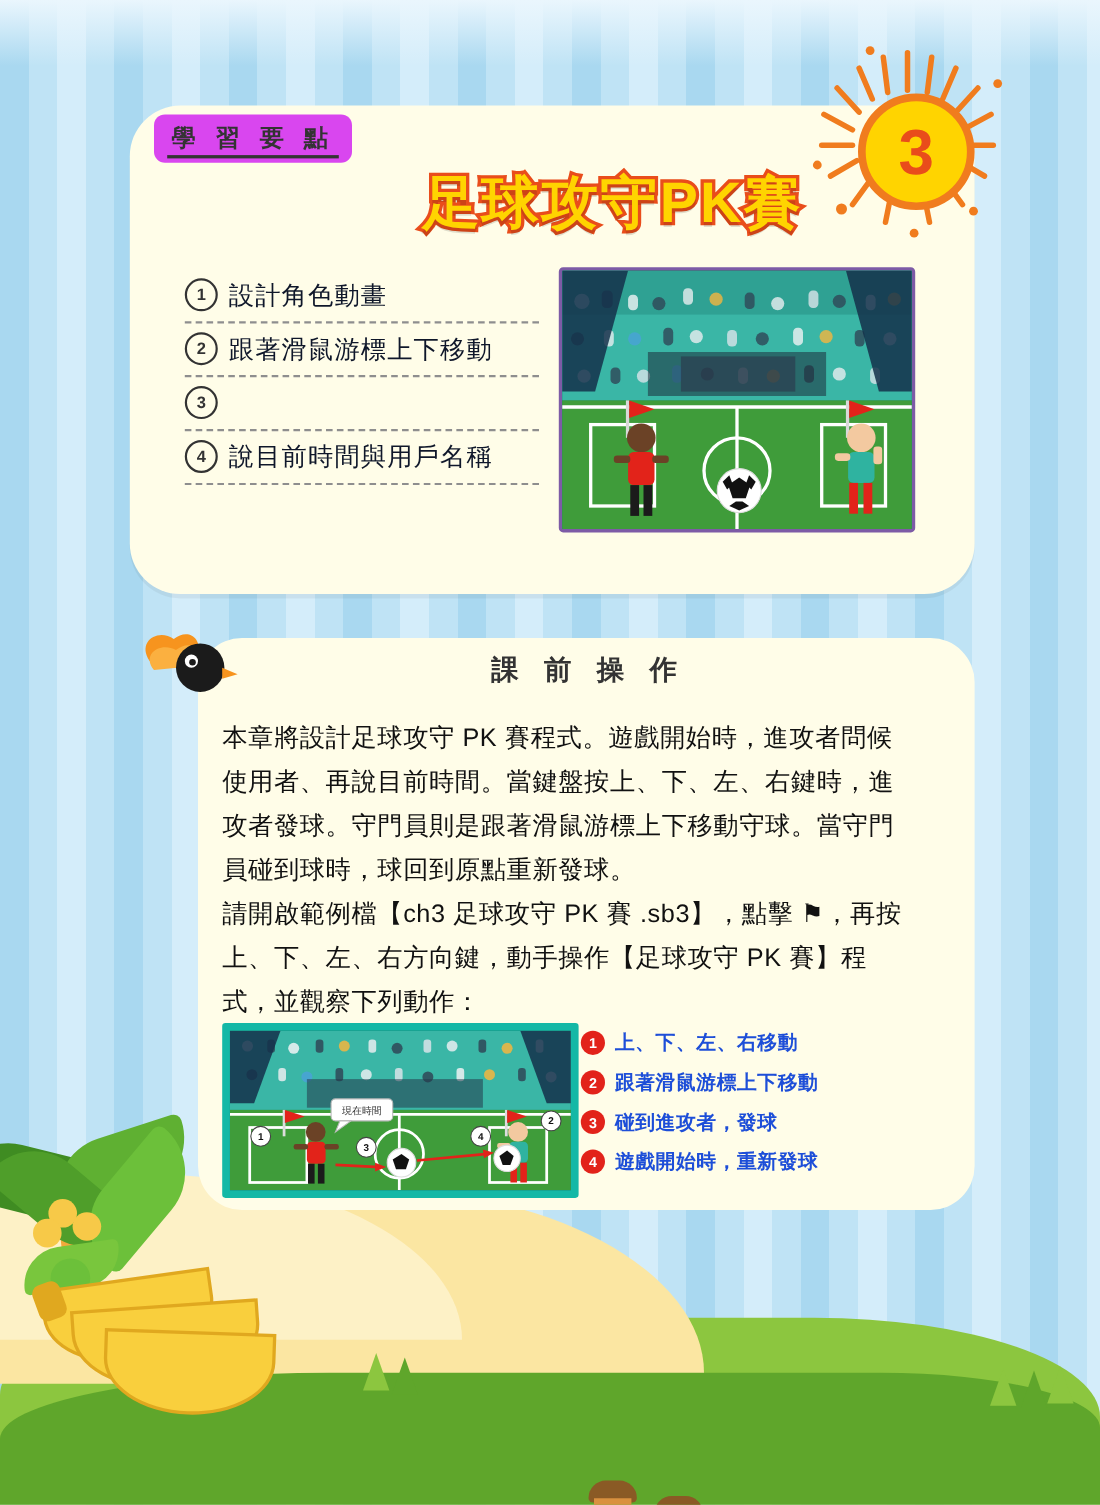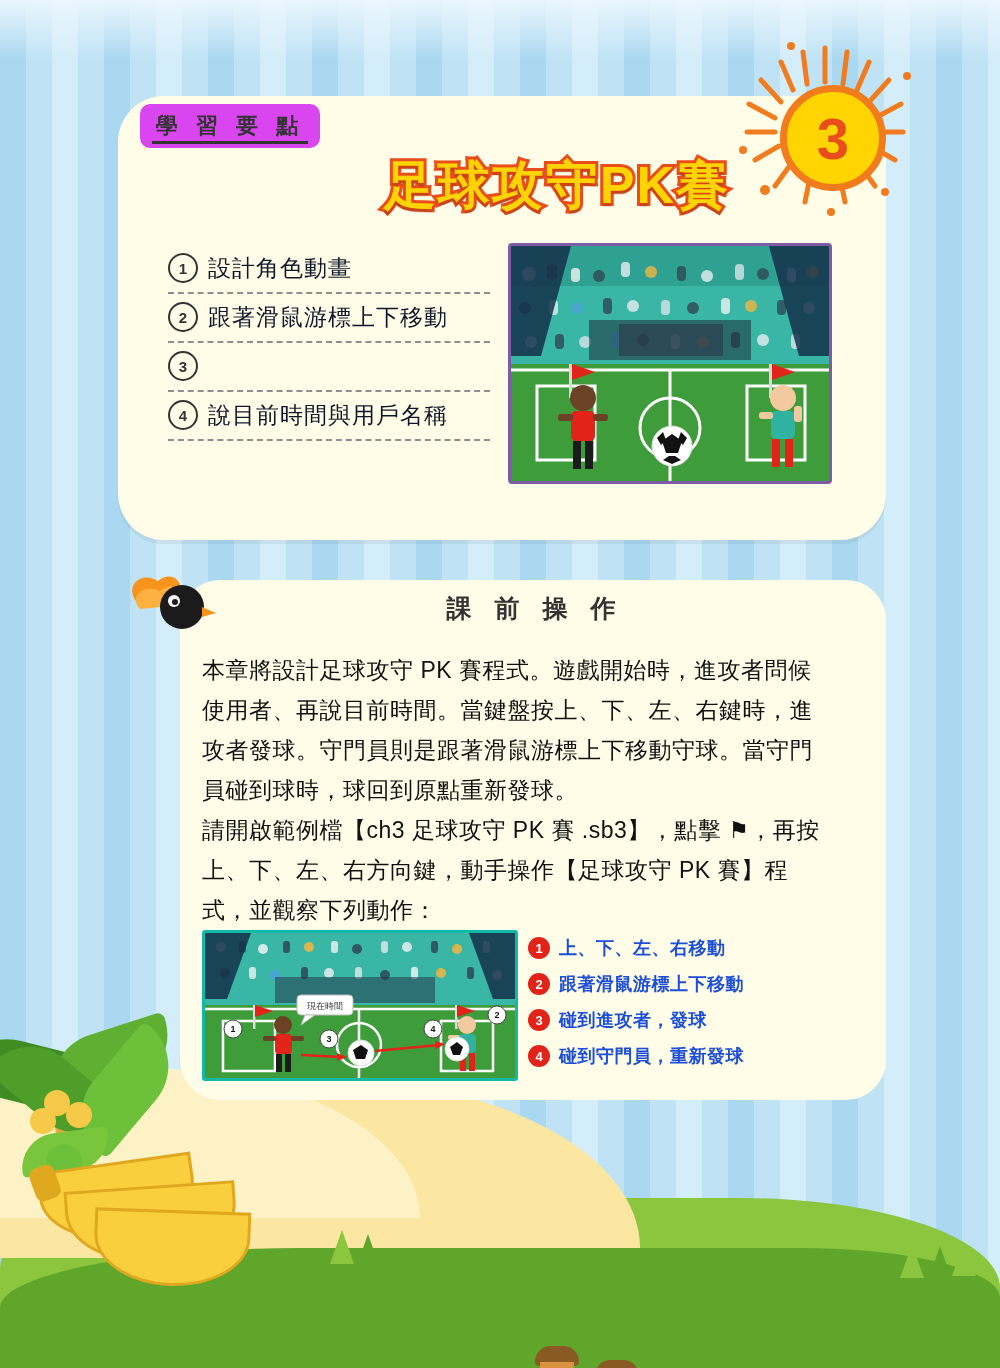--- a/index.html
+++ b/index.html
@@ -118,21 +118,21 @@
     text-align:center;font-size:25px;font-weight:bold;color:#333;letter-spacing:8px;
   }
   #bird{position:absolute;left:118px;top:565px;width:110px;height:80px;}
   #preclass-body{
     position:absolute;left:202px;top:650px;width:630px;
     font-size:23px;line-height:40px;color:#111;letter-spacing:.5px;
   }
   
   #shot2{
     position:absolute;left:202px;top:930px;width:310px;height:145px;
-    border:3px solid #14b8a6;border-radius:3px;overflow:hidden;background:#2b6b5a;
+    border:7px solid #14b8a6;border-radius:3px;overflow:hidden;background:#2b6b5a;
   }
   #legend{position:absolute;left:528px;top:930px;width:310px;}
   .legend-row{display:flex;align-items:center;gap:9px;height:36px;}
   .legend-num{
     width:22px;height:22px;border-radius:50%;background:#e2231a;color:#fff;
     font-size:13px;font-weight:bold;display:flex;align-items:center;justify-content:center;flex:0 0 auto;
   }
   .legend-text{font-size:18px;color:#1d4ed8;letter-spacing:.5px;white-space:nowrap;font-weight:bold;}
 </style>
 </head>
@@ -461,15 +461,15 @@
   <div class="legend-row">
     <span class="legend-num">2</span>
     <span class="legend-text">跟著滑鼠游標上下移動</span>
   </div>
   <div class="legend-row">
     <span class="legend-num">3</span>
     <span class="legend-text">碰到進攻者，發球</span>
   </div>
   <div class="legend-row">
     <span class="legend-num">4</span>
-    <span class="legend-text">碰到守門員，重新發球</span>
+    <span class="legend-text">遊戲開始時，重新發球</span>
   </div>
 </div>
 
 </body></html>

